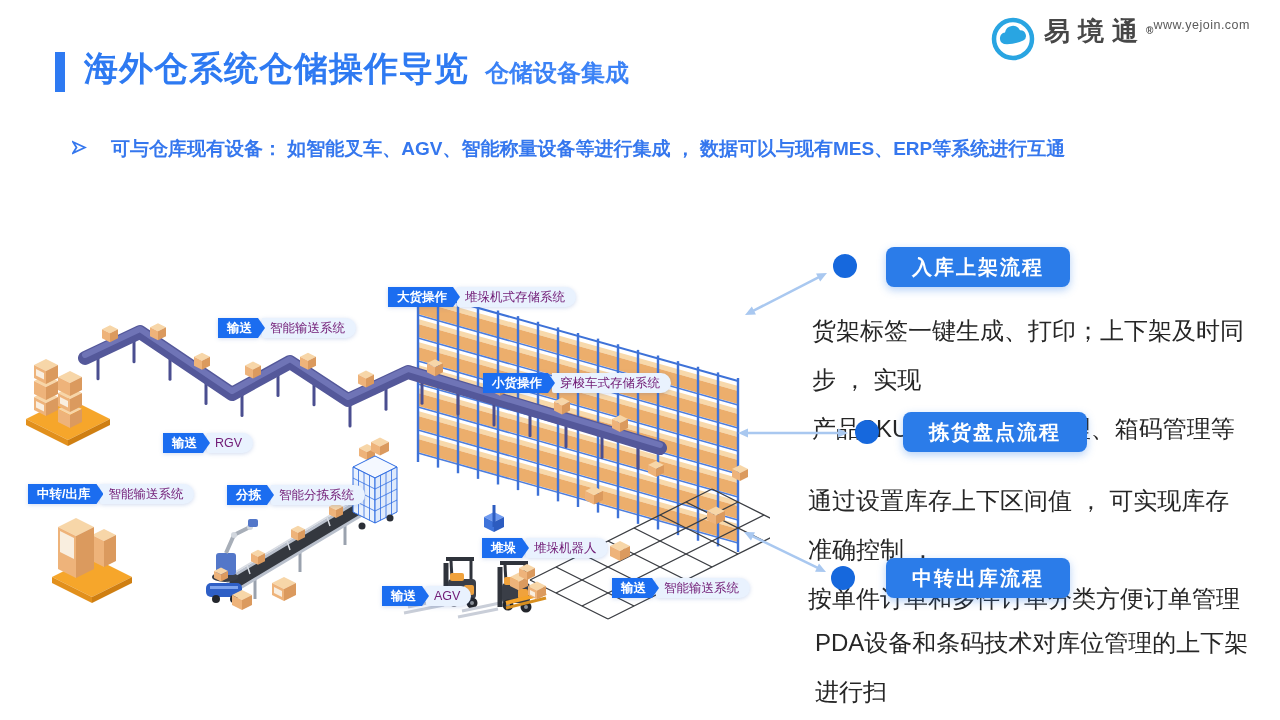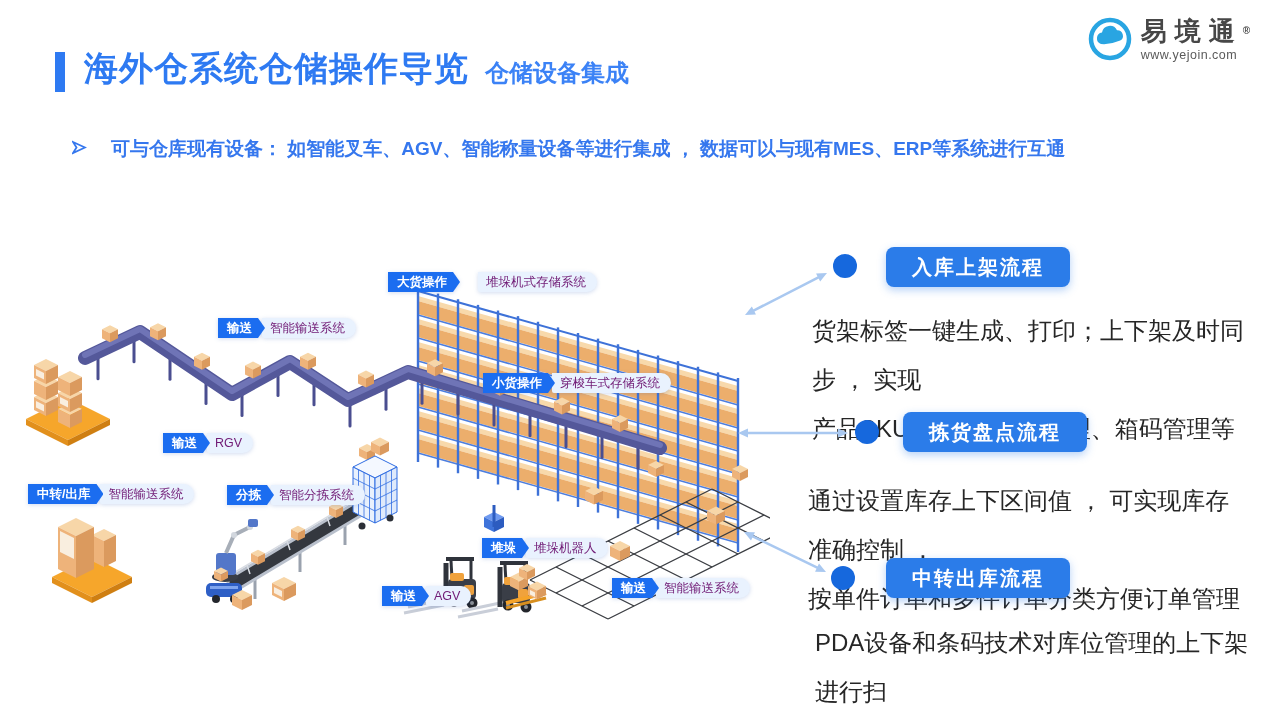--- a/index.html
+++ b/index.html
@@ -7,21 +7,21 @@
        font-family:"Liberation Sans","DejaVu Sans",sans-serif;overflow:hidden;}
 
   
   .accent-bar{position:absolute;left:55px;top:52px;width:10px;height:40px;background:#2e7af2;}
   .header{position:absolute;left:84px;top:46px;display:flex;align-items:flex-end;gap:16px;white-space:nowrap;}
   .title{font-size:34px;font-weight:bold;color:#2e7af2;letter-spacing:1px;}
   .subtitle{font-size:24px;font-weight:bold;color:#3b82f6;padding-bottom:3px;}
 
   
   .logo{position:absolute;right:30px;top:16px;display:flex;align-items:flex-start;gap:8px;}
-  .logo-txt{display:flex;flex-direction:column;}
+  .logo-txt{display:flex;flex-direction:row;}
   .logo-name{font-size:26px;font-weight:bold;color:#474747;letter-spacing:8px;line-height:30px;}
   .logo-reg{font-size:10px;vertical-align:top;letter-spacing:0;color:#474747;}
   .logo-url{font-size:12.5px;color:#5a5a5a;letter-spacing:.5px;margin-top:2px;}
 
   
   .bullet{position:absolute;left:72px;top:136px;display:flex;align-items:center;gap:24px;
           font-size:19px;font-weight:bold;color:#3577ee;white-space:nowrap;}
 
   
   .scene-wrap{position:absolute;left:10px;top:205px;width:760px;height:430px;}
@@ -324,21 +324,21 @@
       <polygon points="520,385 525,387.5 525,392 520,389.5" fill="#faf4ea" opacity="0.9"></polygon>
       <polygon points="509,363 517,359 525,363 517,367" fill="#f7d6a8"></polygon>
       <polygon points="509,363 517,367 517,375 509,371" fill="#eeb37a"></polygon>
       <polygon points="517,367 525,363 525,371 517,375" fill="#db9a5e"></polygon>
     </svg>
   <div id="tag-layer">
       <div class="tag" style="left: 208px; top: 113px;">
         <span class="tag-blue">输送</span>
         <span class="tag-light">智能输送系统</span>
       </div>
-      <div class="tag" style="left: 378px; top: 67px; gap: 21px;">
+      <div class="tag" style="left: 378px; top: 82px;">
         <span class="tag-blue">大货操作</span>
         <span class="tag-light">堆垛机式存储系统</span>
       </div>
       <div class="tag" style="left: 473px; top: 168px;">
         <span class="tag-blue">小货操作</span>
         <span class="tag-light">穿梭车式存储系统</span>
       </div>
       <div class="tag" style="left: 153px; top: 228px;">
         <span class="tag-blue">输送</span>
         <span class="tag-light">RGV</span>

